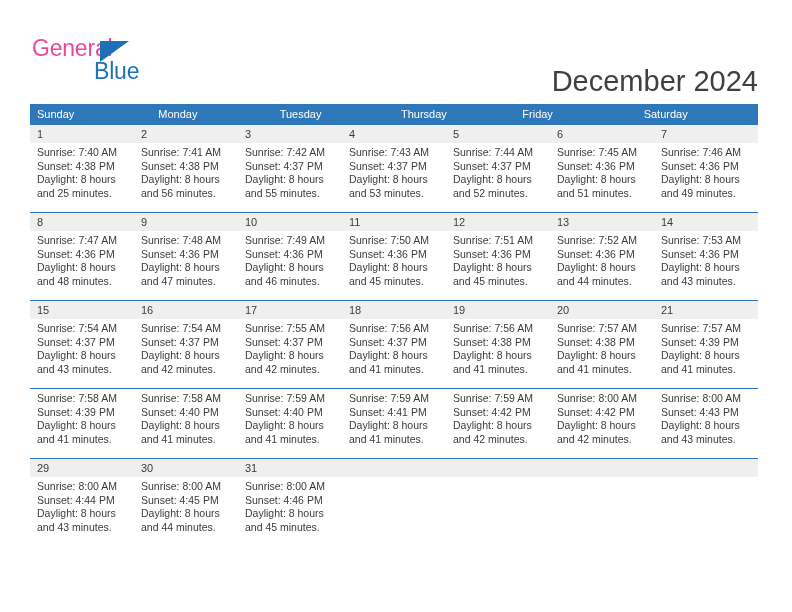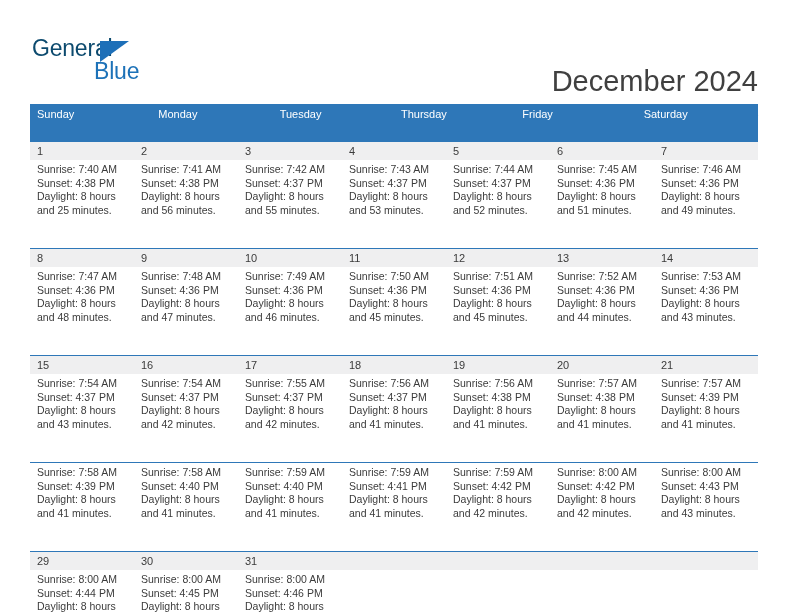--- a/index.html
+++ b/index.html
@@ -31,21 +31,21 @@
     position: absolute;
     left: 32px;
     top: 36px;
     width: 130px;
     height: 48px;
   }
   .logo-general {
     position: absolute;
     left: 0; top: 0;
     font-size: 23px;
-    color: #0c4a6e;
+    color: #ec4899;
     letter-spacing: -0.2px;
     line-height: 24px;
     white-space: nowrap;
   }
   .logo-tri {
     position: absolute;
     left: 68px;
     top: 5px;
     width: 0; height: 0;
     border-left: 29px solid #1d6fb8;
@@ -86,21 +86,21 @@
   
   .calendar {
     position: absolute;
     left: 30px;
     top: 104px;
     width: 728px;
   }
   .weekday-row {
     display: flex;
     width: 728px;
-    height: 38px;
+    height: 21px;
     background: #2e77b8;
   }
   .weekday {
     flex: 1 1 0;
     color: #ffffff;
     font-size: 11px;
     line-height: 21px;
     padding-left: 7px;
     white-space: nowrap;
     overflow: hidden;
@@ -113,21 +113,21 @@
   .week:first-of-type { border-top: none; }
   .week .daynum-row {
     display: flex;
     width: 728px;
     height: 18px;
     background: #efeff0;
   }
   .week .body-row {
     display: flex;
     width: 728px;
-    height: 88px;
+    height: 69px;
     background: #ffffff;
   }
   .daycell-num {
     flex: 1 1 0;
     font-size: 11px;
     color: #3b3b3b;
     line-height: 18px;
     padding-left: 7px;
     white-space: nowrap;
   }

